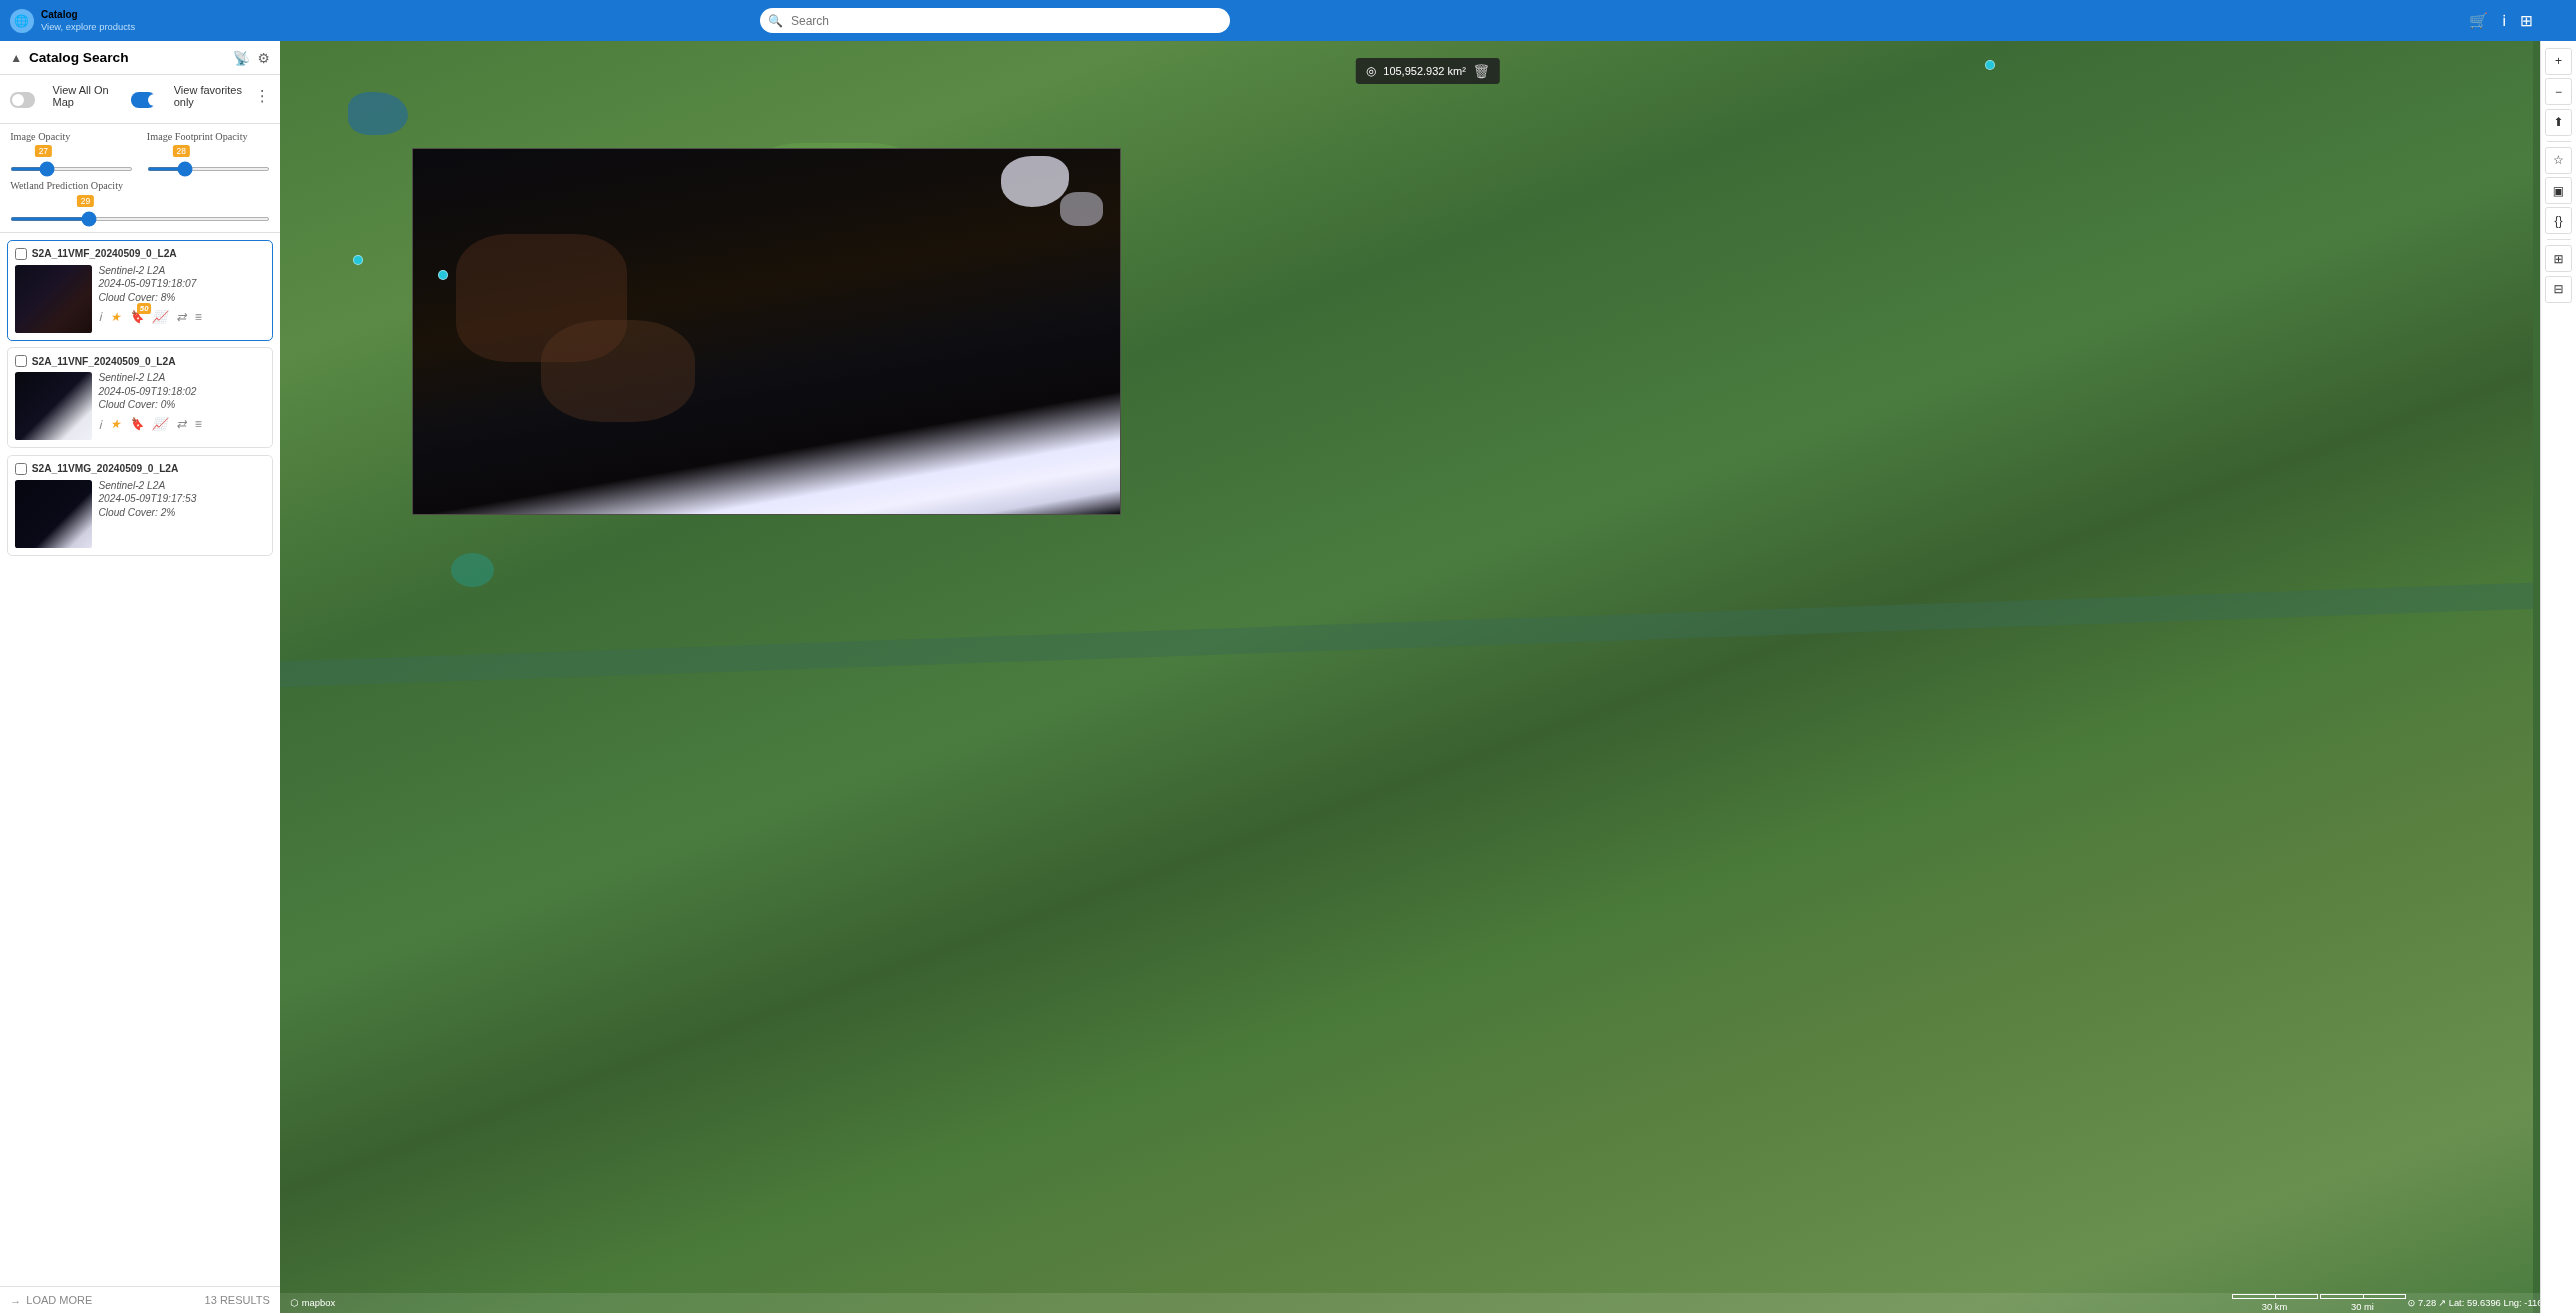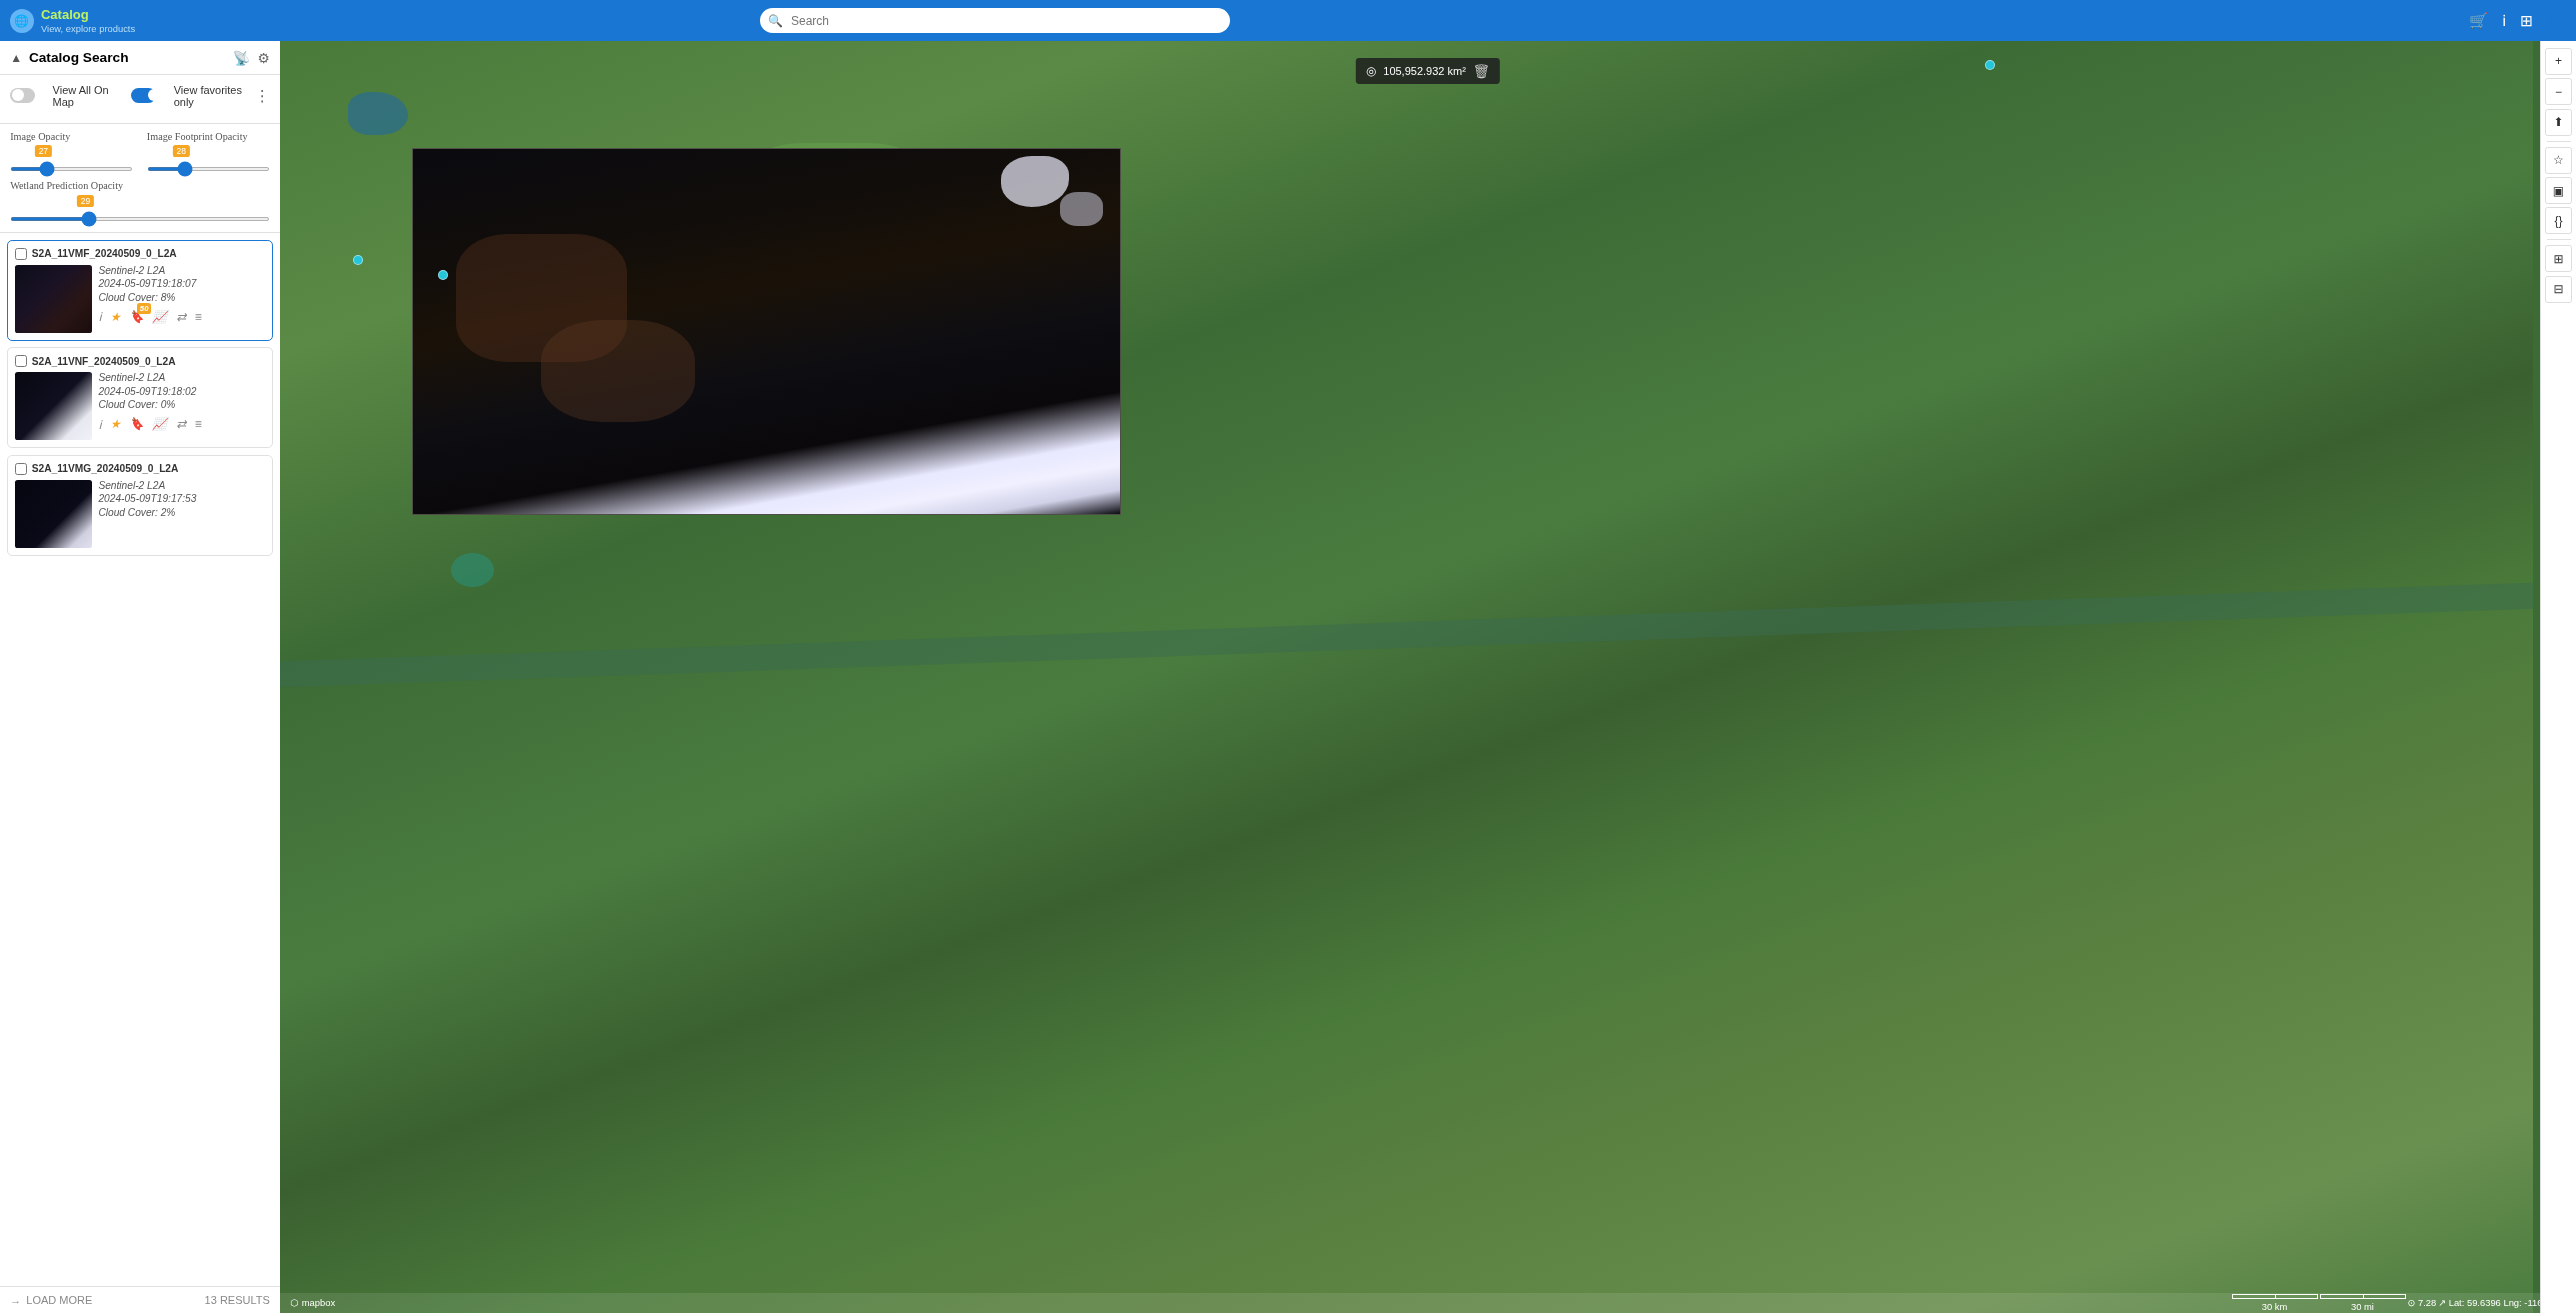--- a/index.html
+++ b/index.html
@@ -7,21 +7,21 @@
 
     
     .nav-bar {
       position: fixed; top: 0; left: 0; right: 0; height: 41px;
       background: #1976d2; display: flex; align-items: center;
       padding: 0 10.2px; z-index: 100; gap: 10.2px;
     }
     .nav-logo { display: flex; align-items: center; gap: 6.8px; color: white; text-decoration: none; }
     .nav-logo-icon { width: 24px; height: 24px; background: #64b5f6; border-radius: 50%; display: flex; align-items: center; justify-content: center; font-size: 12px; color: #1565c0; font-weight: bold; }
     .nav-title { display: flex; flex-direction: column; }
-    .nav-title-main { font-size: 13px; font-weight: bold; color: #bef264; line-height: 1.2; }
+    .nav-title-main { font-size: 10px; font-weight: bold; color: #000000; line-height: 1.2; }
     .nav-title-sub { font-size: 9.4px; color: #bbdefb; }
     .nav-search { flex: 1; max-width: 470px; margin: 0 auto; }
     .nav-search input {
       width: 100%; padding: 5.1px 10.2px 5.1px 31px; border-radius: 17px; border: none;
       background: white; font-size: 12px; outline: none;
     }
     .nav-search-wrap { position: relative; }
     .nav-search-wrap .search-icon { position: absolute; left: 8.5px; top: 50%; transform: translateY(-50%); color: #888; font-size: 12px; }
     .nav-icons { display: flex; align-items: center; gap: 13.7px; color: white; margin-left: auto; }
     .nav-icon-btn { color: white; font-size: 15.4px; cursor: pointer; background: none; border: none; }
@@ -41,21 +41,21 @@
       gap: 6.8px; flex-shrink: 0;
     }
     .panel-collapse-btn { color: #555; font-size: 12px; cursor: pointer; background: none; border: none; }
     .panel-title { font-size: 13.7px; font-weight: 600; flex: 1; }
     .panel-header-actions { display: flex; gap: 6.8px; color: #666; }
     .panel-header-icon { font-size: 13.7px; cursor: pointer; }
 
     
     .panel-controls { padding: 8.5px 10.2px; border-bottom: 0.9px solid #e0e0e0; flex-shrink: 0; }
     .controls-row { display: flex; align-items: center; gap: 8.5px; margin-bottom: 6.8px; }
-    .toggle-wrap { display: flex; align-items: center; gap: 18px; font-size: 11px; color: #333; }
+    .toggle-wrap { display: flex; align-items: flex-end; gap: 18px; font-size: 11px; color: #333; }
     .toggle { width: 31px; height: 15.4px; border-radius: 7.7px; position: relative; cursor: pointer; }
     .toggle-off { background: #ccc; }
     .toggle-on { background: #1976d2; }
     .toggle-thumb {
       width: 12px; height: 12px; background: white; border-radius: 50%;
       position: absolute; top: 1.7px; transition: left 0.2s;
     }
     .toggle-off .toggle-thumb { left: 1.7px; }
     .toggle-on .toggle-thumb { left: 17px; }
     .more-btn { background: none; border: none; color: #666; font-size: 15.4px; cursor: pointer; margin-left: auto; }

